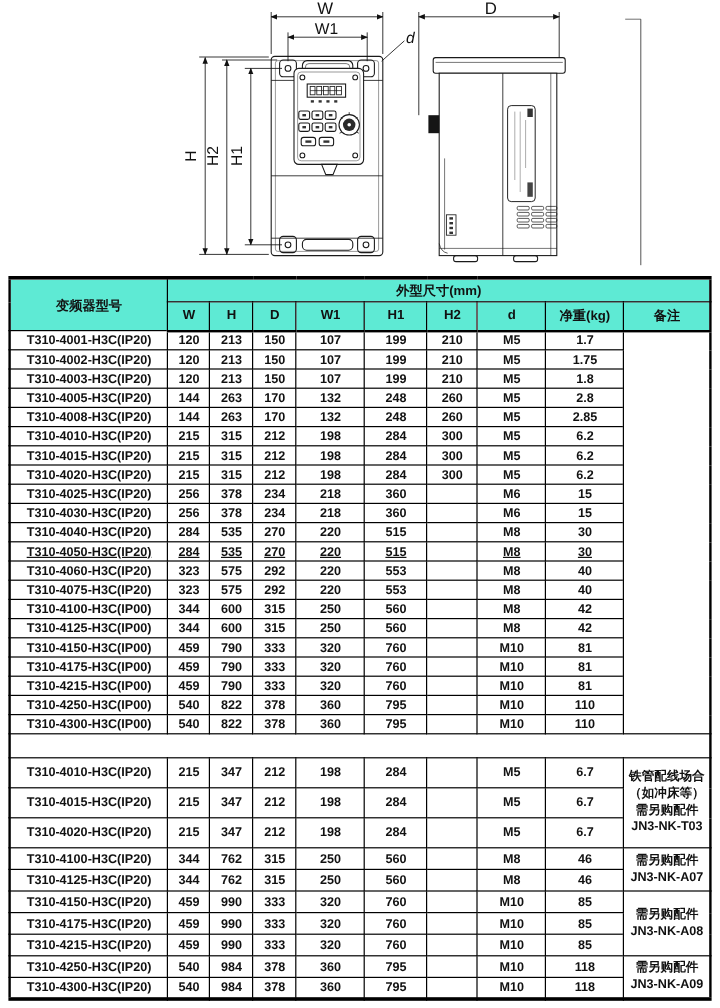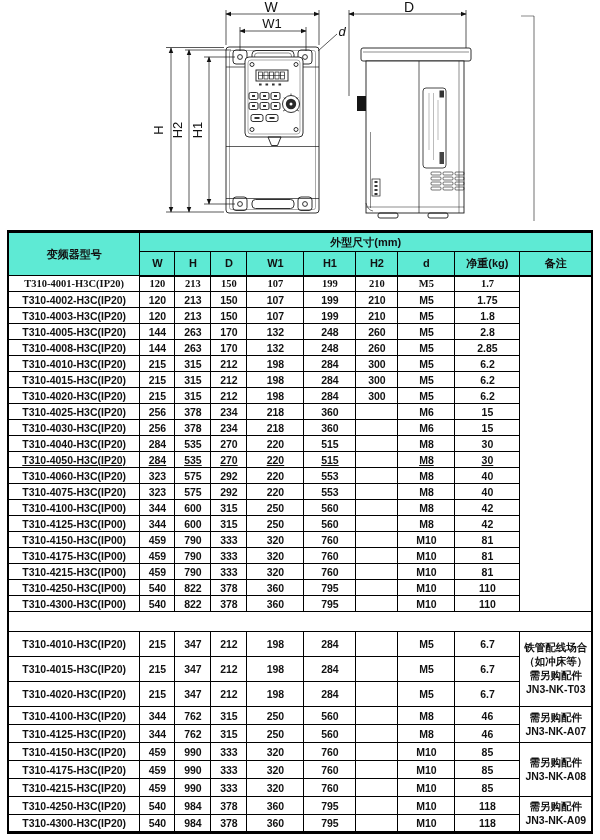--- a/index.html
+++ b/index.html
@@ -223,21 +223,21 @@
         <th>D</th>
         <th>W1</th>
         <th>H1</th>
         <th>H2</th>
         <th>d</th>
         <th>净重(kg)</th>
         <th>备注</th>
       </tr>
     </thead>
     <tbody id="tbody">
-        <tr style="height: 16px; font-family: Liberation Serif, serif;">
+        <tr style="height: 16px;">
           <td class="c-model">T310-4001-H3C(IP20)</td>
           <td>120</td>
           <td>213</td>
           <td>150</td>
           <td>107</td>
           <td>199</td>
           <td>210</td>
           <td>M5</td>
           <td>1.7</td>
           <td rowspan="21" class="remark"></td>

